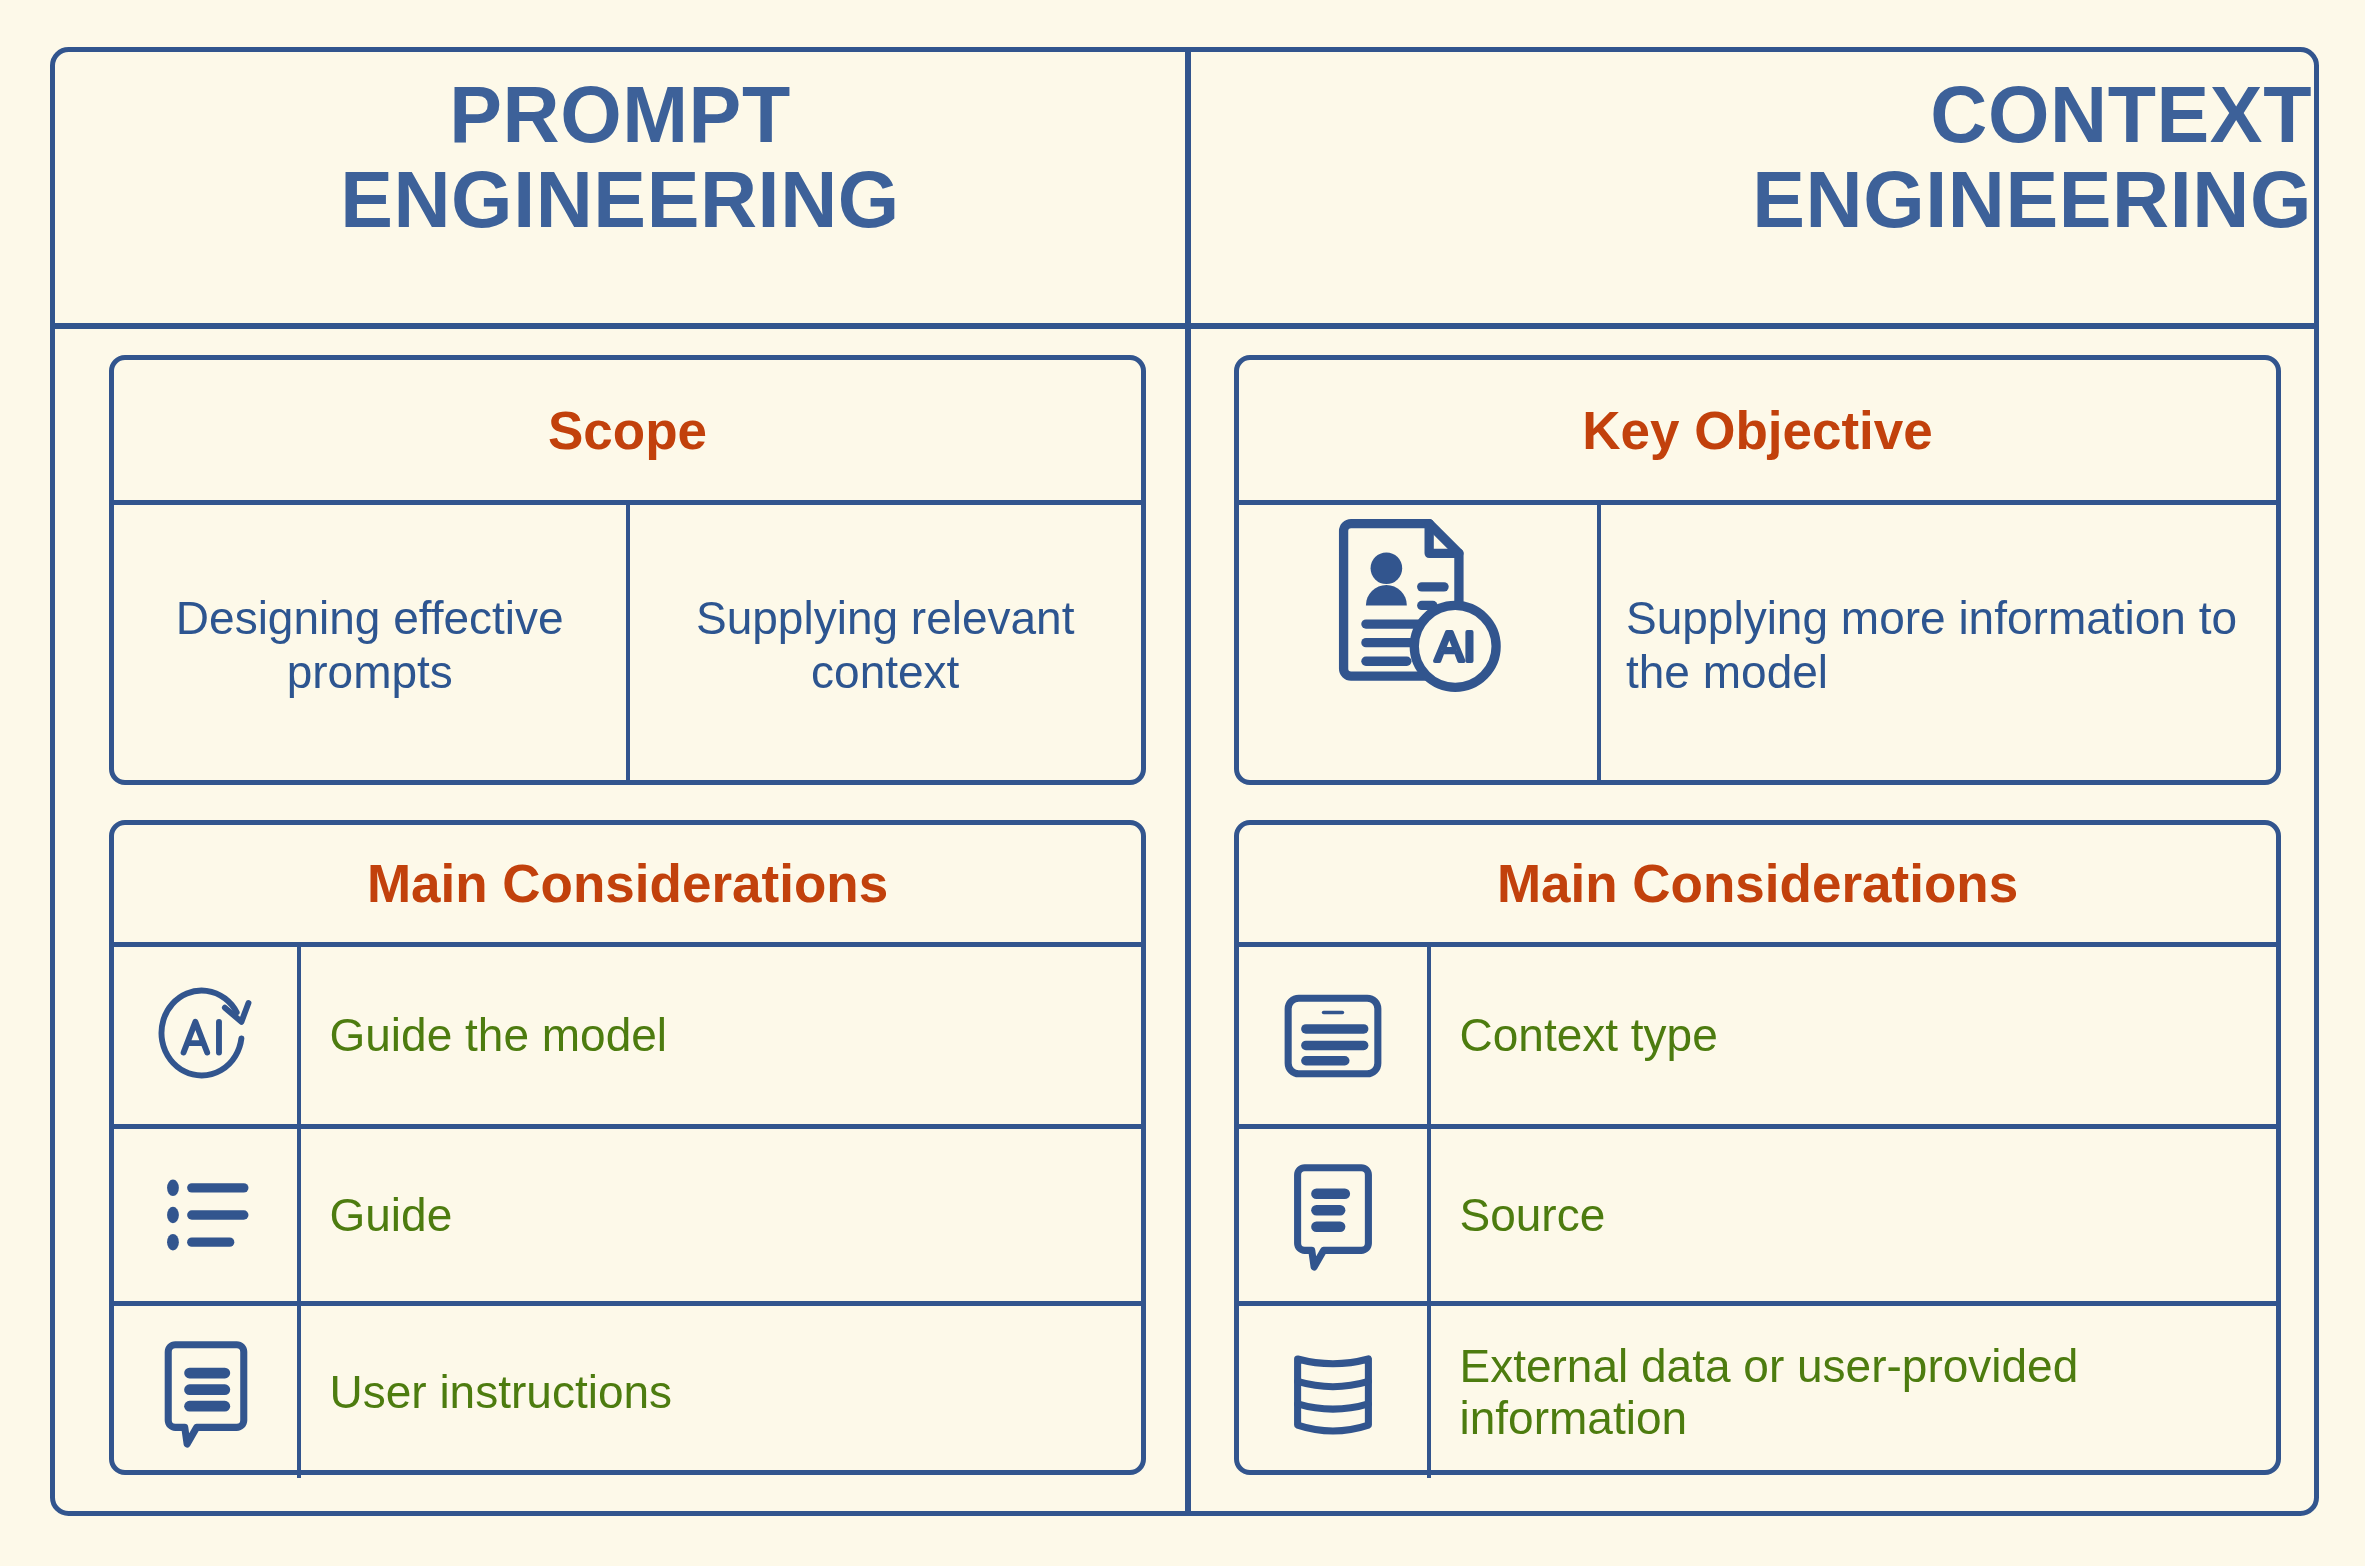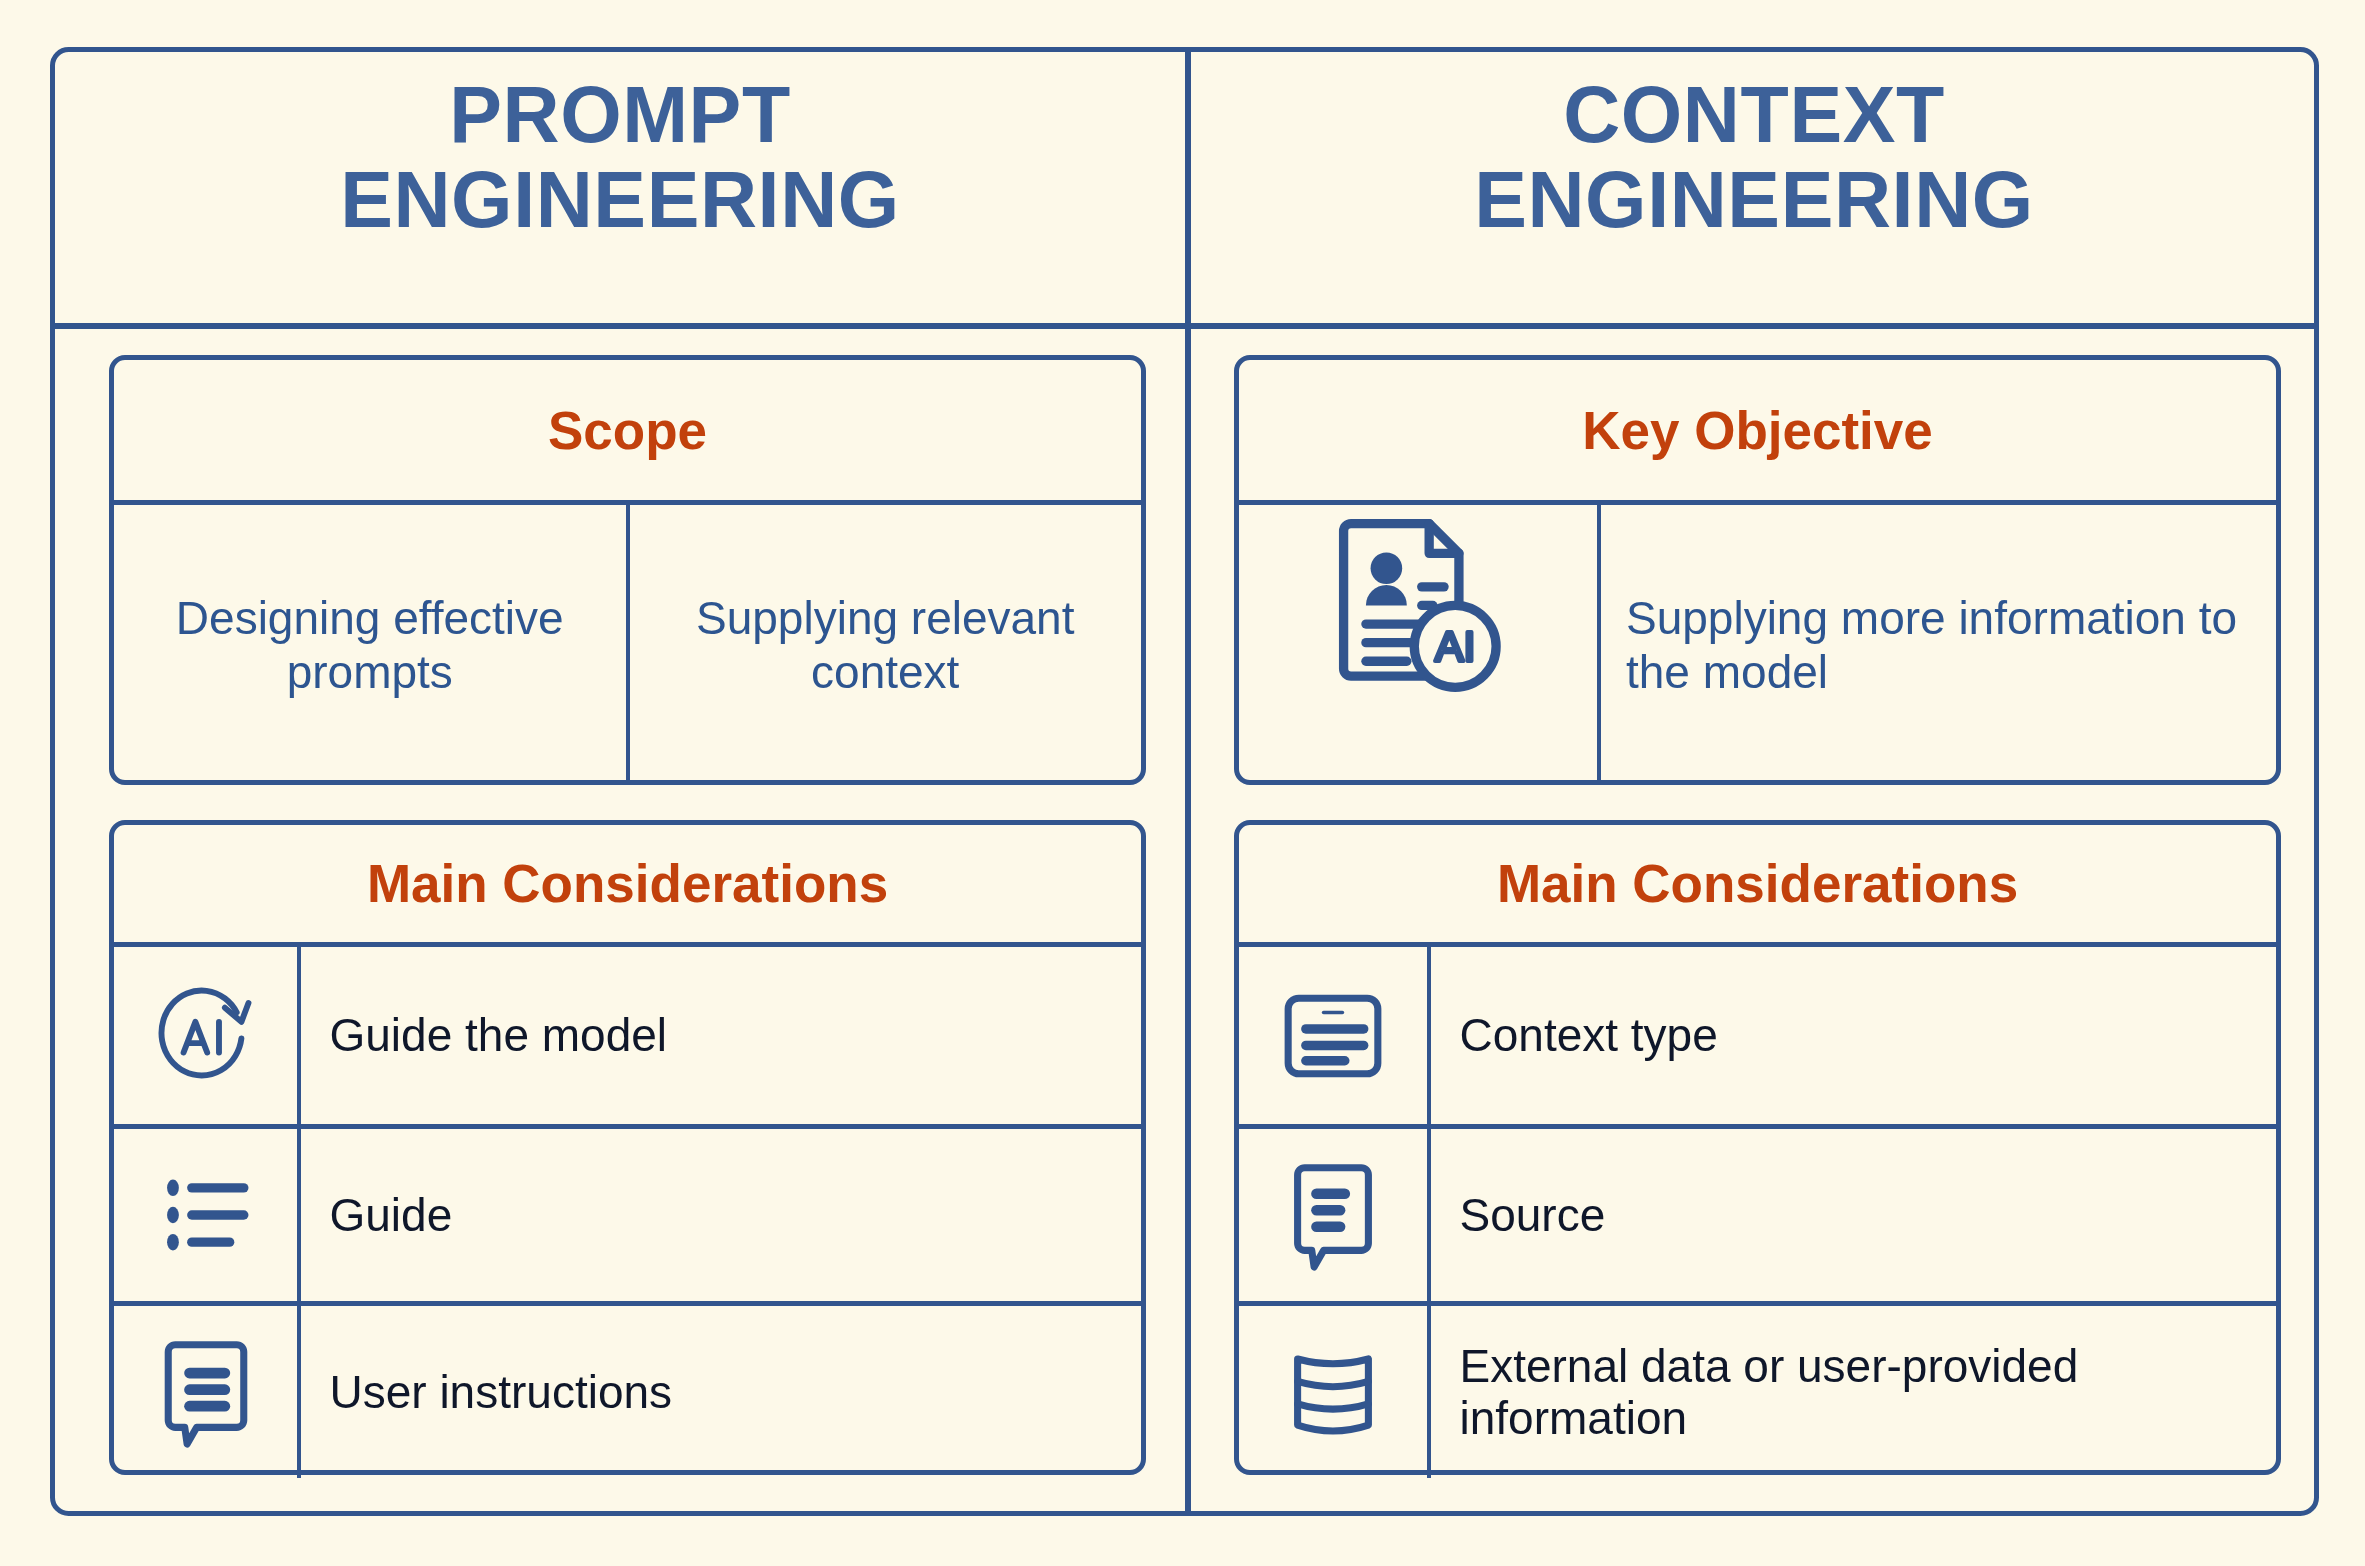--- a/index.html
+++ b/index.html
@@ -26,21 +26,21 @@
     background:#32558e;
   }
 
   
   .col-title{
     position:absolute;text-align:center;
     color:#3d6199;font-weight:bold;
     font-size:79px;line-height:1.07;letter-spacing:0.6px;
   }
   .col-title.left{left:60px;top:73px;width:1120px;}
-  .col-title.right{left:1196px;top:73px;width:1116px;}
+  .col-title.right{left:1196px;top:73px;width:1116px;text-align:right;}
 
   
   .card{
     position:absolute;box-sizing:border-box;
     border:5px solid #32558e;border-radius:16px;
     background:transparent;
   }
   .card-title{
     box-sizing:border-box;width:100%;
     border-bottom:5px solid #32558e;
@@ -85,21 +85,21 @@
   }
   .mc-row + .mc-row{border-top:5px solid #32558e;}
   .mc-icon{
     width:187px;flex:0 0 187px;
     display:flex;align-items:center;justify-content:center;
     border-right:4.3px solid #32558e;box-sizing:border-box;
   }
   #card-mc-right .mc-icon{width:192px;flex:0 0 192px;}
   .mc-label{
     flex:1 1 0;display:flex;align-items:center;
-    color:#0f172a;font-size:46px;line-height:1.14;
+    color:#4d7c0f;font-size:46px;line-height:1.14;
     box-sizing:border-box;padding:0 28.5px;
   }
   .mc-row.overflow .mc-label{overflow:visible;}
   .mc-row.overflow{height:177px;}
 
   svg{display:block;overflow:visible;}
 </style>
 </head>
 <body>
 

